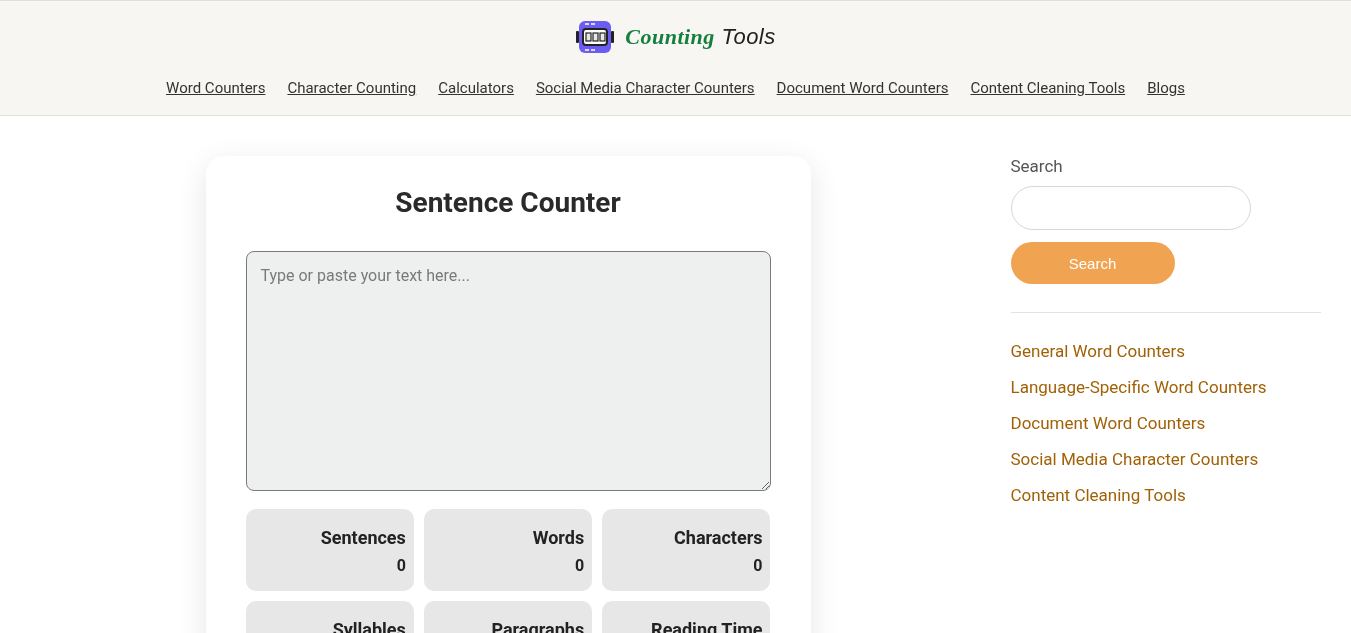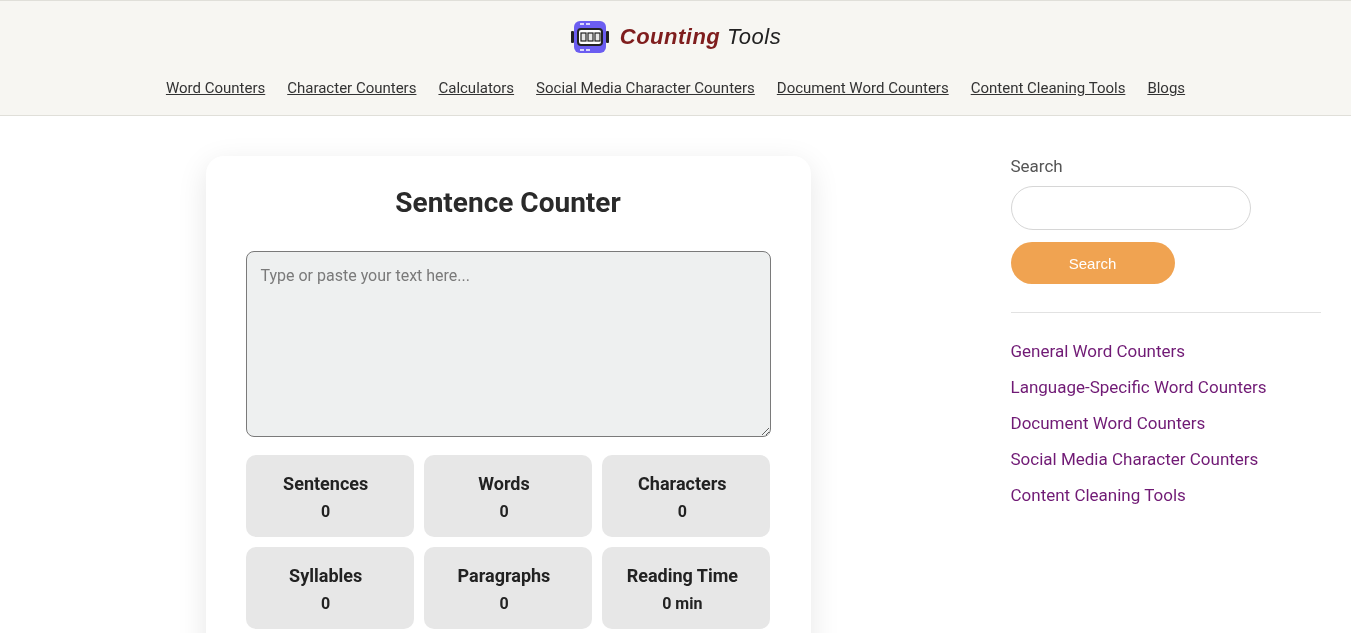--- a/index.html
+++ b/index.html
@@ -1,45 +1,45 @@
 <!DOCTYPE html>
 <html><head>
 <meta charset="utf-8">
 <style>
 * { margin: 0; padding: 0; box-sizing: border-box; }
 body { font-family: -apple-system, BlinkMacSystemFont, "Segoe UI", Roboto, Arial, sans-serif; background: #fff; color: #333; }
 .header { background: #f7f6f2; border-top: 1px solid #e0dfd9; border-bottom: 1px solid #e0dfd9; padding: 18px 0 0 0; }
 .logo-row { display: flex; align-items: center; justify-content: center; gap: 10px; }
 .logo-icon { width: 40px; height: 36px; }
 .logo-text { font-size: 22px; font-weight: 800; letter-spacing: 0.5px; }
-.logo-counting { color: #7f1d1d; font-family: Liberation Sans, sans-serif; font-weight: 900; font-style: italic; }
+.logo-counting { color: #15803d; font-family: Liberation Serif, serif; font-weight: 900; font-style: italic; }
 .logo-tools { color: #222; font-family: "Arial Black", Arial, sans-serif; font-weight: 400; font-style: italic; }
 .nav { display: flex; justify-content: center; gap: 22px; padding: 24px 0 18px 0; text-decoration: underline; }
 .nav a { color: #333; text-decoration: none; font-size: 15px; cursor: pointer; }
 
 .container { max-width: 1350px; margin: 0 auto; display: flex; padding: 40px 0 0 0; }
 .main-col { flex: 1; padding-left: 205px; padding-right: 40px; }
 .side-col { width: 340px; padding-right: 30px; }
 
 .card { background: #fff; border-radius: 18px; box-shadow: 0 8px 30px rgba(0,0,0,0.10); padding: 30px 40px 40px 40px; max-width: 605px; }
 .card-title { text-align: center; font-size: 28px; font-weight: 700; color: #2a2a2a; margin-bottom: 32px; }
-.textarea { width: 100%; height: 186px; background: #eef0f0; border: 1.5px solid #7a7a7a; border-radius: 8px; padding: 14px 14px; font-size: 16px; color: #333; resize: both; outline: none; font-family: inherit; }
+.textarea { width: 100%; height: 240px; background: #eef0f0; border: 1.5px solid #7a7a7a; border-radius: 8px; padding: 14px 14px; font-size: 16px; color: #333; resize: both; outline: none; font-family: inherit; }
 .textarea::placeholder { color: #7a7a7a; }
 
 .stats-grid { display: grid; grid-template-columns: repeat(3, 1fr); gap: 10px; margin-top: 14px; }
-.stat { background: #e7e7e7; border-radius: 10px; padding: 18px 8px 16px 0; text-align: center; }
+.stat { background: #e7e7e7; border-radius: 10px; padding: 18px 8px 16px 0; text-align: right; }
 .stat-label { font-size: 18px; font-weight: 700; color: #222; margin-bottom: 8px; }
 .stat-value { font-size: 16px; font-weight: 700; color: #222; }
 
 .search-label { font-size: 17px; color: #555; margin-bottom: 10px; }
 .search-input { width: 240px; height: 44px; border: 1px solid #d6d6d6; border-radius: 24px; padding: 0 16px; font-size: 15px; outline: none; margin-bottom: 10px; display: block; }
 .search-btn { background: #f0a351; color: #fff; border: none; border-radius: 22px; width: 164px; height: 42px; font-size: 15px; font-weight: 500; cursor: pointer; margin-top: 2px; }
 .divider { border-top: 1px solid #e2e2e2; margin: 28px 0; width: 100%; max-width: 310px; }
 .side-links { display: flex; flex-direction: column; gap: 16px; }
-.side-links a { color: #701a75; text-decoration: none; font-size: 17px; cursor: pointer; }
+.side-links a { color: #a16207; text-decoration: none; font-size: 17px; cursor: pointer; }
 </style>
 </head>
 <body>
 
 <div class="header">
   <div class="logo-row">
     <span class="logo-icon">
       <svg viewBox="0 0 40 36" width="40" height="36">
         <rect x="4" y="2" width="32" height="32" rx="6" fill="#6b5df1"></rect>
         <rect x="8" y="10" width="24" height="16" rx="3" fill="#fff" stroke="#222" stroke-width="2"></rect>
@@ -53,21 +53,21 @@
         <line x1="10" y1="31" x2="14" y2="31" stroke="#fff" stroke-width="1.5"></line>
         <line x1="16" y1="31" x2="20" y2="31" stroke="#fff" stroke-width="1.5"></line>
       </svg>
     </span>
     <span class="logo-text">
       <span class="logo-counting">Counting</span><span class="logo-tools"> Tools</span>
     </span>
   </div>
   <nav class="nav">
     <a>Word Counters</a>
-    <a>Character Counters</a>
+    <a>Character Counting</a>
     <a>Calculators</a>
     <a>Social Media Character Counters</a>
     <a>Document Word Counters</a>
     <a>Content Cleaning Tools</a>
     <a>Blogs</a>
   </nav>
 </div>
 
 <div class="container">
 

